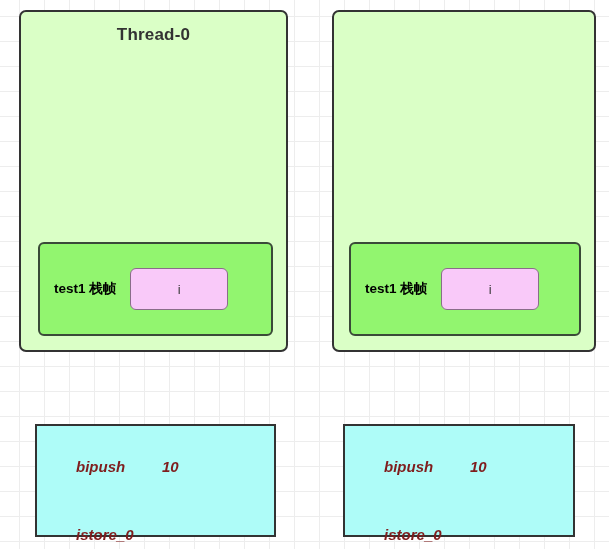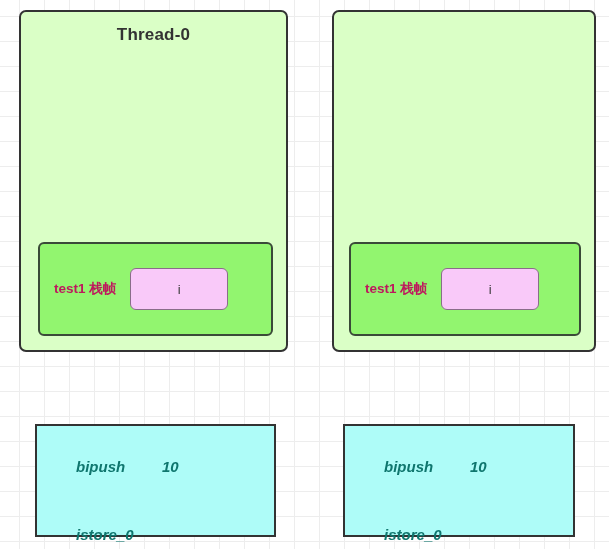--- a/index.html
+++ b/index.html
@@ -53,21 +53,21 @@
     box-sizing: border-box;
     background: #92F56F;
     border: 2px solid #3a4a38;
     border-radius: 6px;
     display: flex;
     align-items: center;
   }
   .frame-label {
     font-size: 13.5px;
     font-weight: bold;
-    color: #be185d;
+    color: #000000;
     margin-left: 14px;
     white-space: nowrap;
   }
 
   
   .slot-box {
     box-sizing: border-box;
     background: #F9C9F9;
     border: 1.5px solid #8a6d8a;
     border-radius: 6px;
@@ -88,21 +88,21 @@
     box-sizing: border-box;
     background: #AEFCF8;
     border: 2.5px solid #333333;
     padding: 7px 0 0 14px;
   }
   .bytecode-line {
     font-family: "Liberation Sans", "DejaVu Sans", sans-serif;
     font-size: 15px;
     font-weight: bold;
     font-style: italic;
-    color: #0f766e;
+    color: #7f1d1d;
     line-height: 1.52;
     white-space: pre;
   }
   .op {
     display: inline-block;
     width: 86px;
   }
 </style>
 </head>
 <body>

